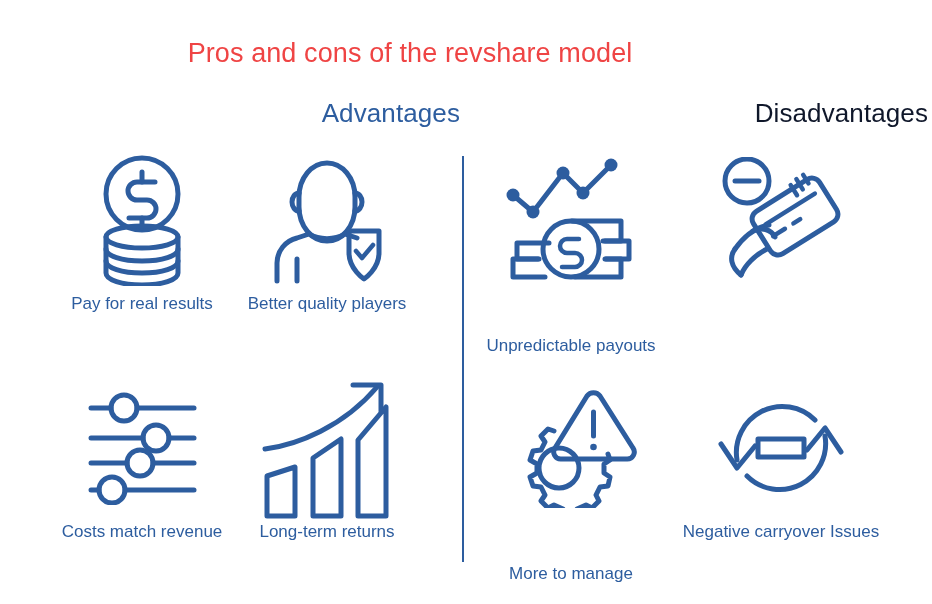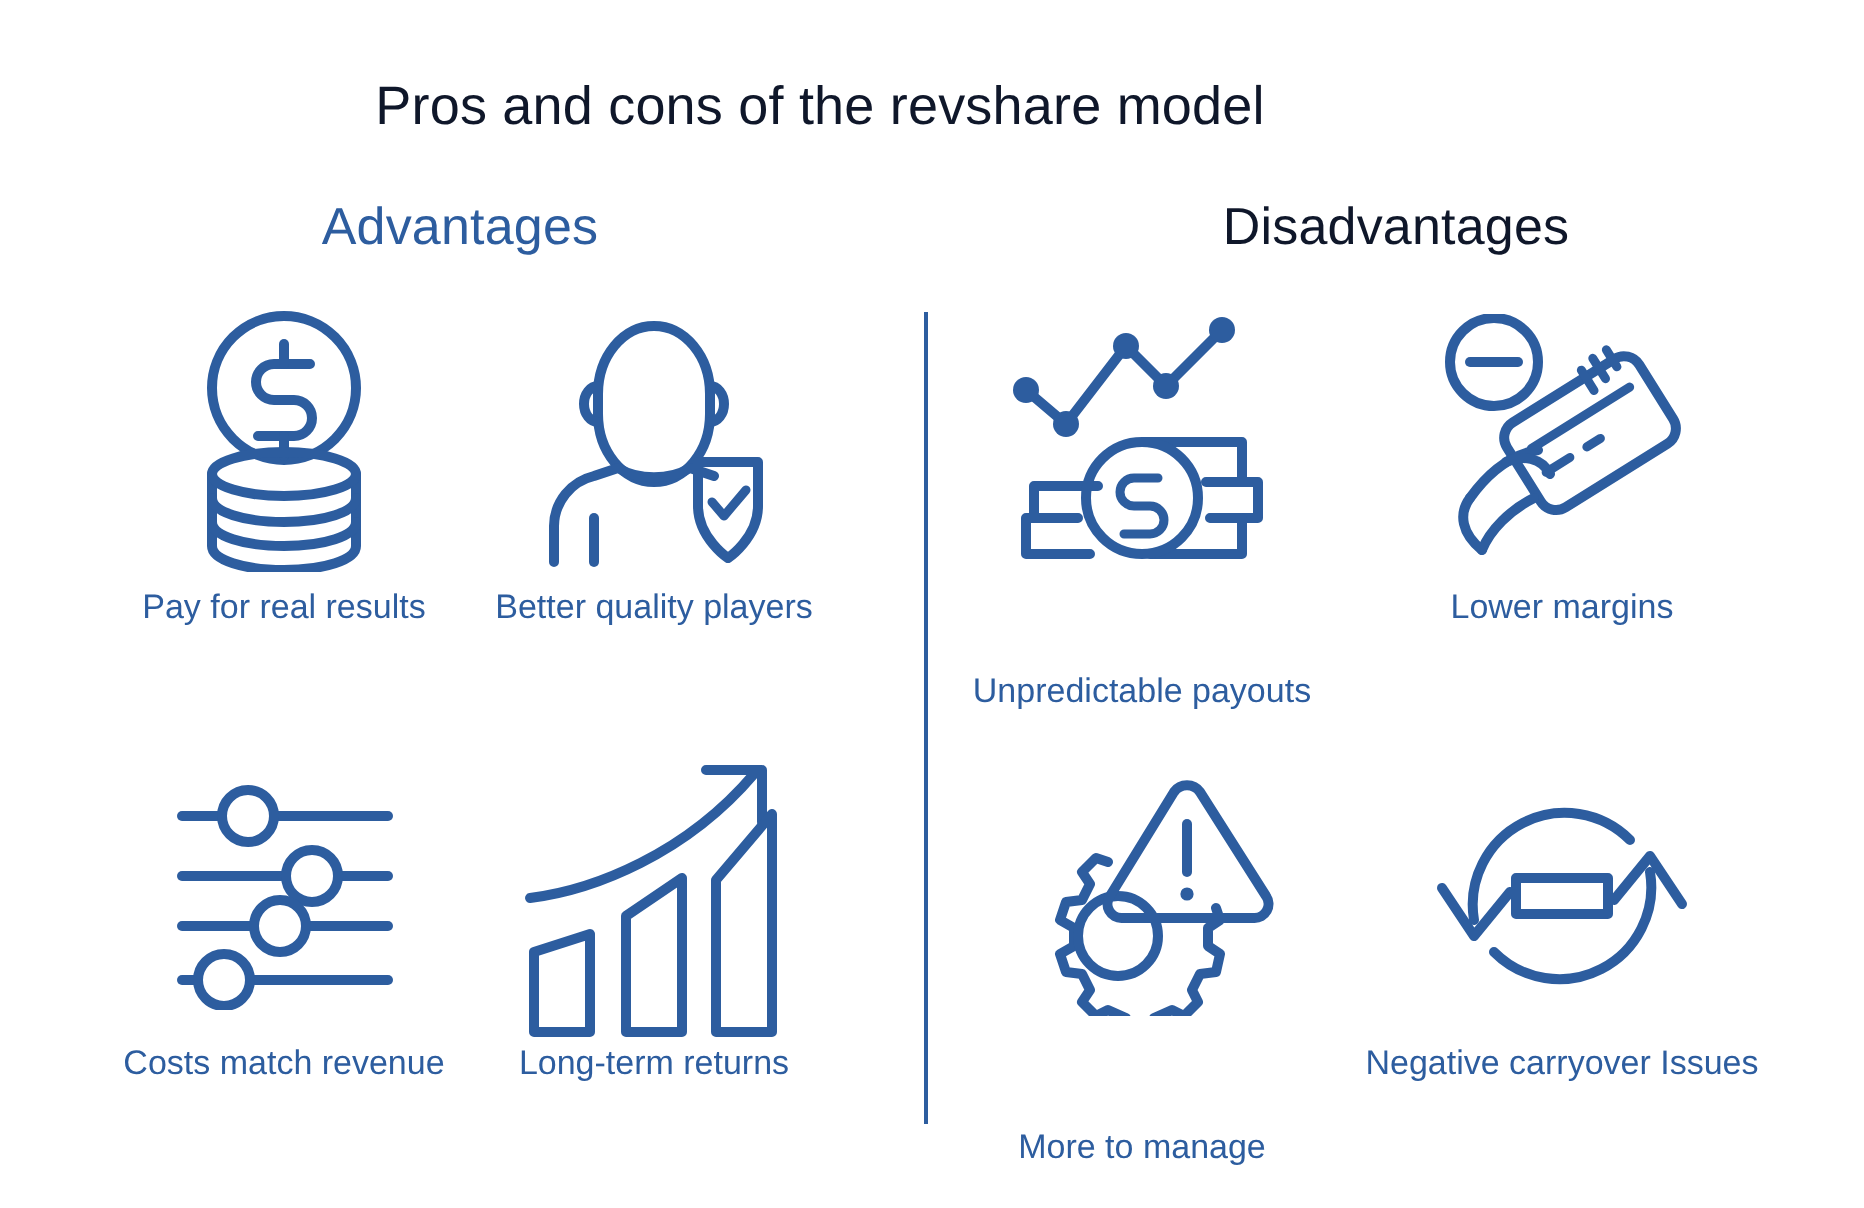--- a/index.html
+++ b/index.html
@@ -24,30 +24,30 @@
 
   
   .title {
     position: absolute;
     top: 38px;
     left: 0;
     width: 820px;
     text-align: center;
     font-size: 27px;
     font-weight: 400;
-    color: #0f172a;
+    color: #ef4444;
     letter-spacing: 0.1px;
   }
 
   
   .col-heading {
     position: absolute;
     top: 98px;
     width: 460px;
-    text-align: center;
+    text-align: right;
     font-size: 26px;
     font-weight: 400;
     letter-spacing: 0.1px;
   }
   .col-heading.adv { left: 0px; color: #2d5d9f; }
   .col-heading.dis { left: 468px; color: #0f172a; }
 
   
   .divider {
     position: absolute;
@@ -222,21 +222,20 @@
           <line class="st-thin" x1="106" y1="30" x2="106" y2="42"></line>
           <line class="st-thin" x1="114" y1="30" x2="114" y2="40"></line>
         </g>
 
         <path class="st" d="M24 92 c10 -14 22 -22 34 -24"></path>
         <path class="st" d="M30 118 c4 -10 14 -20 26 -26"></path>
         <path class="st" d="M24 92 c-6 8 -4 18 6 26"></path>
         <path class="st" d="M42 74 c8 -4 18 -2 22 6"></path>
       </svg>
     </div>
-    <div class="cell-label">Lower margins</div>
   </div>
 
   <div class="cell c-r2 c-d1">
     <div class="icon-box">
       <svg width="132" height="120" viewBox="0 0 132 120">
         <path class="st" d="M49 43
           l-6 -2 -7 7 4 6 -4 8 -8 1 -3 9 7 4 0 9 -7 4 3 9 8 1 4 8 -4 6 7 7 6 -3 9 4 2 8 10 0 2 -8 9 -4 6 3 7 -7 -3 -6 4 -8 8 -1 2 -9 -6 -4 0 -9 6 -4 -2 -6"></path>
         <circle class="st" cx="54" cy="80" r="20"></circle>
         <path class="st" d="M82 8 a8 8 0 0 1 13 0 l33 52 a7 7 0 0 1 -6 11 h-66 a7 7 0 0 1 -6 -11 z" fill="#ffffff"></path>
         <line class="st" x1="88.5" y1="24" x2="88.5" y2="48"></line>

